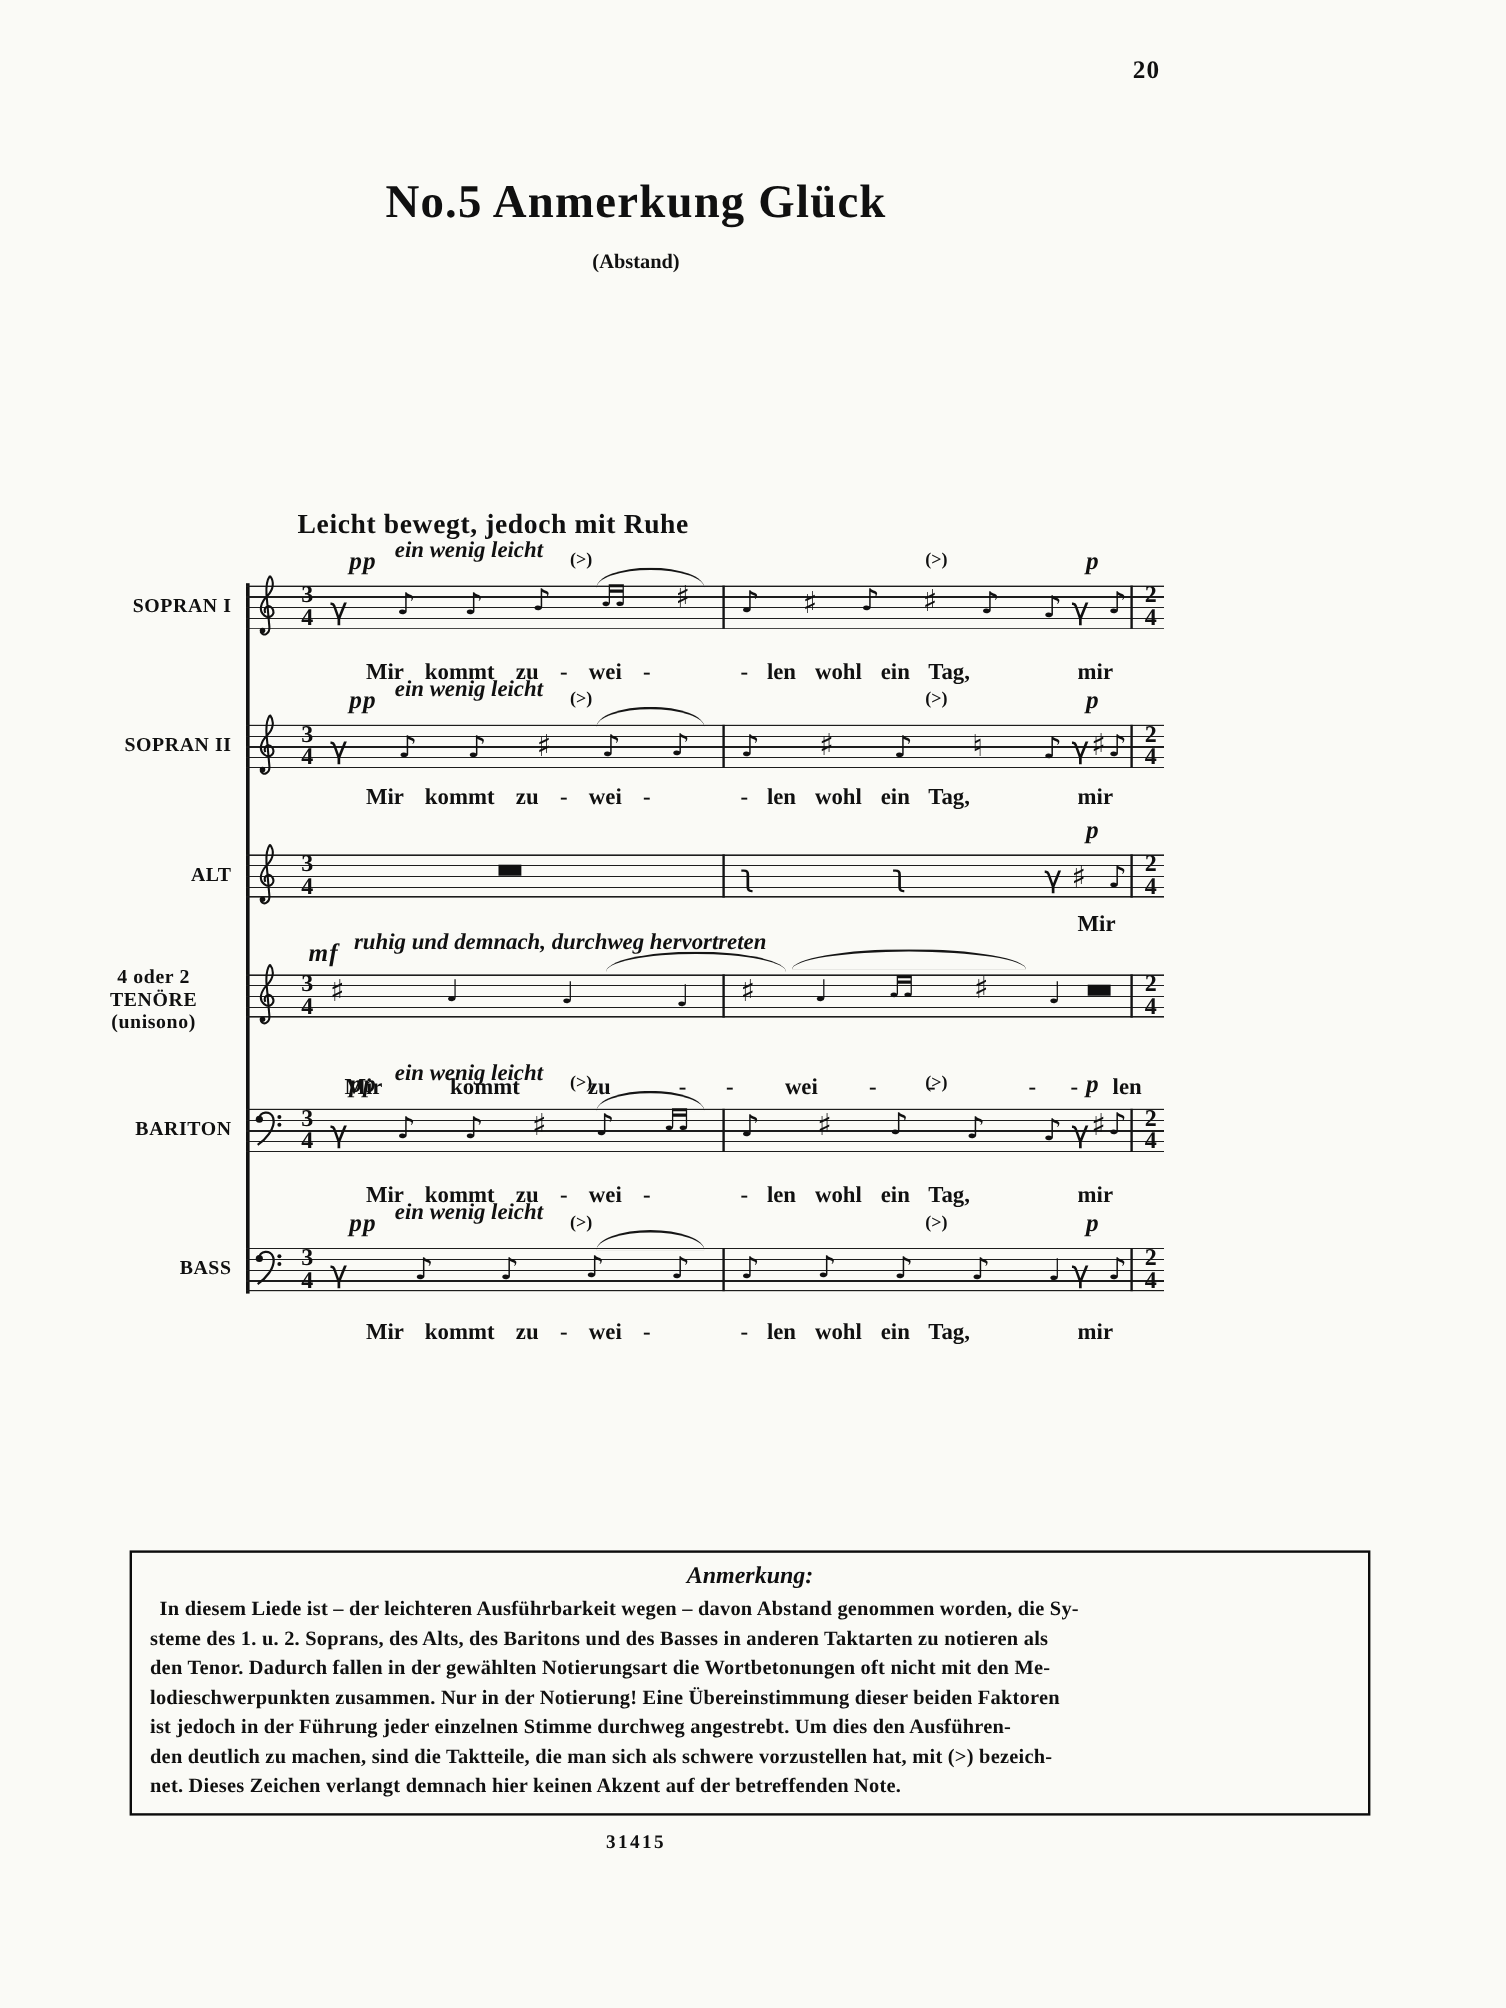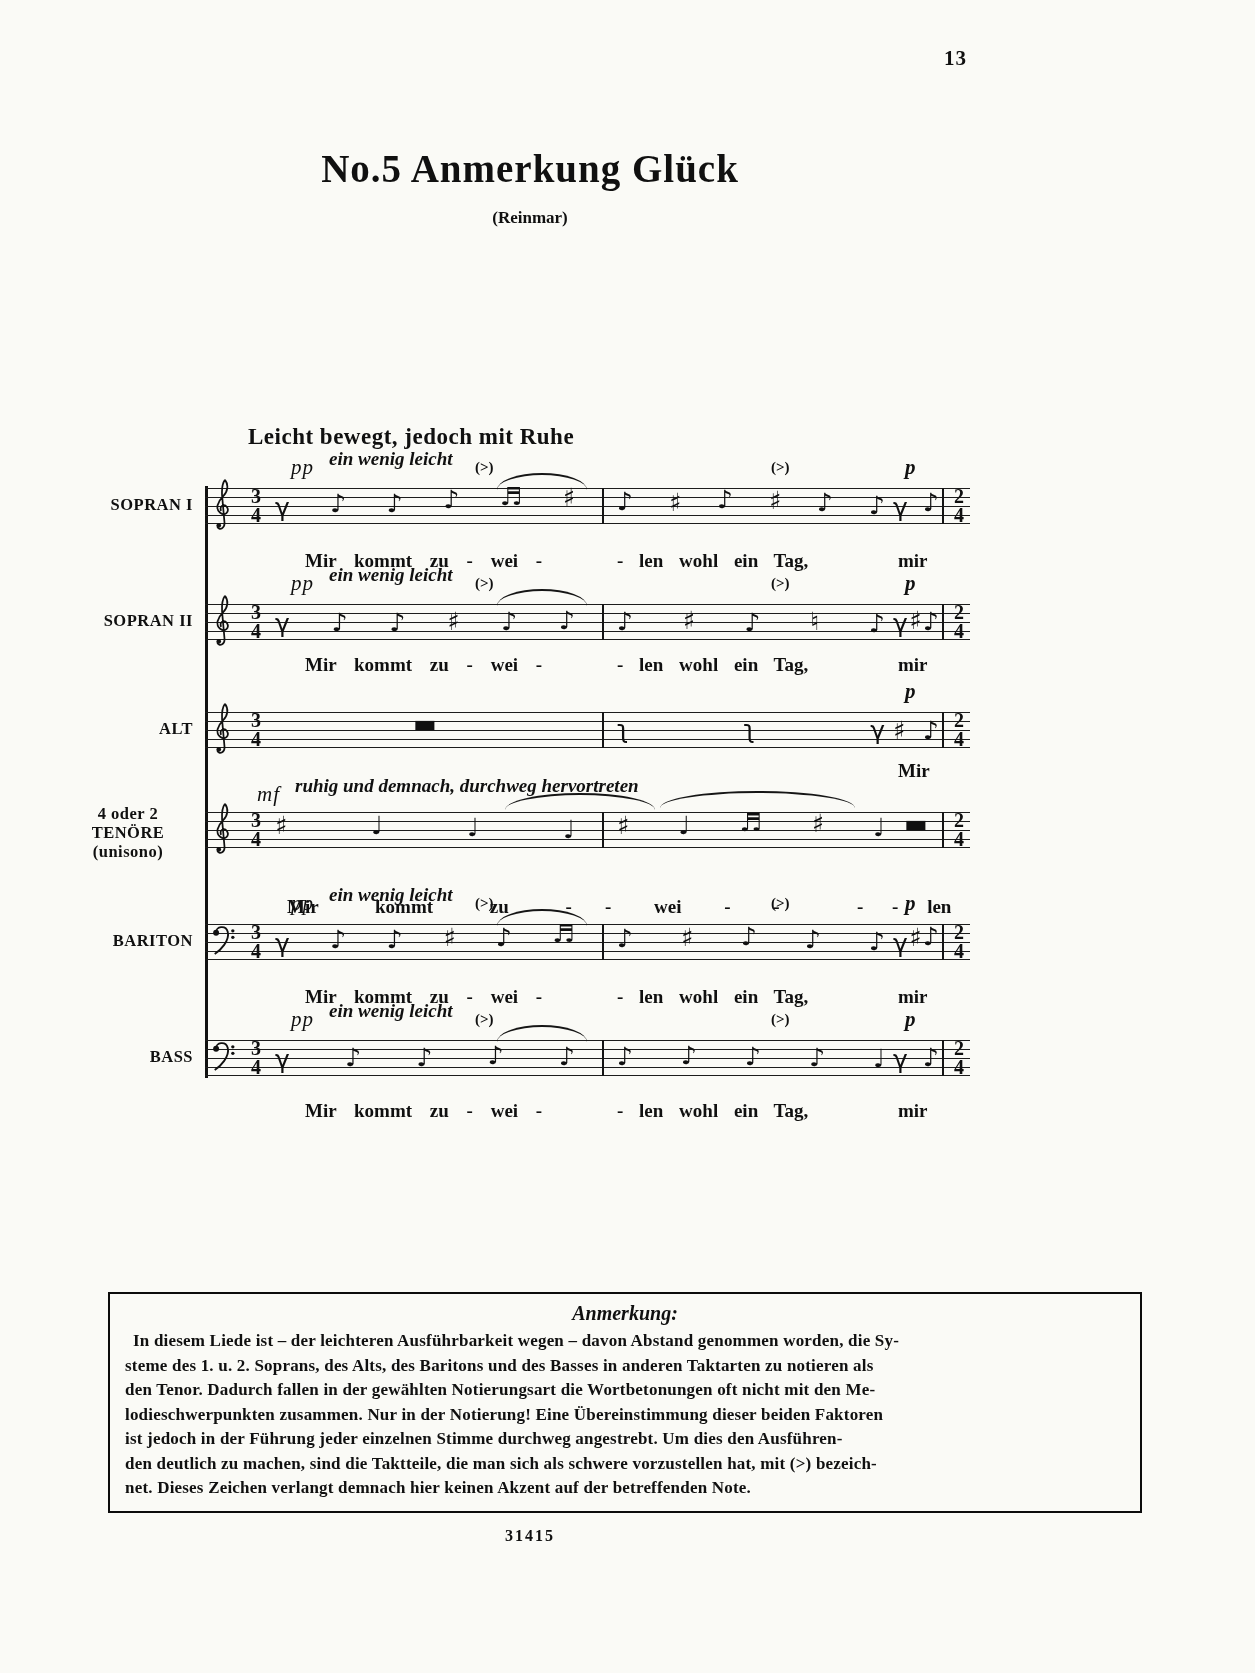--- a/index.html
+++ b/index.html
@@ -40,21 +40,21 @@
   .barline.end{left:737px;}
 
   .notes{position:absolute;top:0;height:36px;display:flex;align-items:center;
          justify-content:space-between;font-family:"DejaVu Sans",sans-serif;}
   .notes.m1{left:70px;width:300px;}
   .notes.m2{left:412px;width:268px;}
   .notes.m3{left:688px;width:46px;}
   .notes.center1{justify-content:center;}
   .ng{display:inline-block;font-size:25px;line-height:36px;}
 
-  .dyn{position:absolute;left:86px;top:-33px;font-size:21px;font-weight:400;font-style:italic;letter-spacing:1px;}
+  .dyn{position:absolute;left:86px;top:-33px;font-size:21px;font-weight:700;font-style:italic;letter-spacing:1px;}
   .expr{position:absolute;left:124px;top:-40px;font-size:19px;font-weight:700;font-style:italic;white-space:nowrap;}
   .accent{position:absolute;top:-29px;font-size:15px;font-weight:700;}
   .accent.a1{left:270px;}
   .accent.a2{left:566px;}
   .dyn2{position:absolute;left:700px;top:-33px;font-size:21px;font-weight:700;font-style:italic;}
   .tenor-marks .dyn{left:52px;top:-30px;}
   .tenor-marks .expr{left:90px;top:-37px;}
 
   .slur{position:absolute;height:15px;border-top:2px solid #151515;
         border-radius:50% 50% 0 0 / 100% 100% 0 0;}
@@ -78,23 +78,23 @@
   .note-line{display:block;font-size:17px;font-weight:700;line-height:24.5px;letter-spacing:.2px;}
 
   .plate{position:absolute;left:0;right:195px;top:1527px;text-align:center;
          font-size:16px;font-weight:700;letter-spacing:2px;}
 </style>
 </head>
 <body>
 
 <div class="page">
 
-  <div class="page-number">13</div>
+  <div class="page-number">20</div>
   <div class="title">No.5  Anmerkung Glück</div>
-  <div class="subtitle">(Reinmar)</div>
+  <div class="subtitle">(Abstand)</div>
   <div class="tempo">Leicht bewegt, jedoch mit Ruhe</div>
 
   <div class="sysline"></div>
 
   <div class="staff-row" style="top:488px">
     <div class="staff-label">
       <span>SOPRAN I</span>
     </div>
     <div class="staff">
       <div class="staff-lines"></div>

